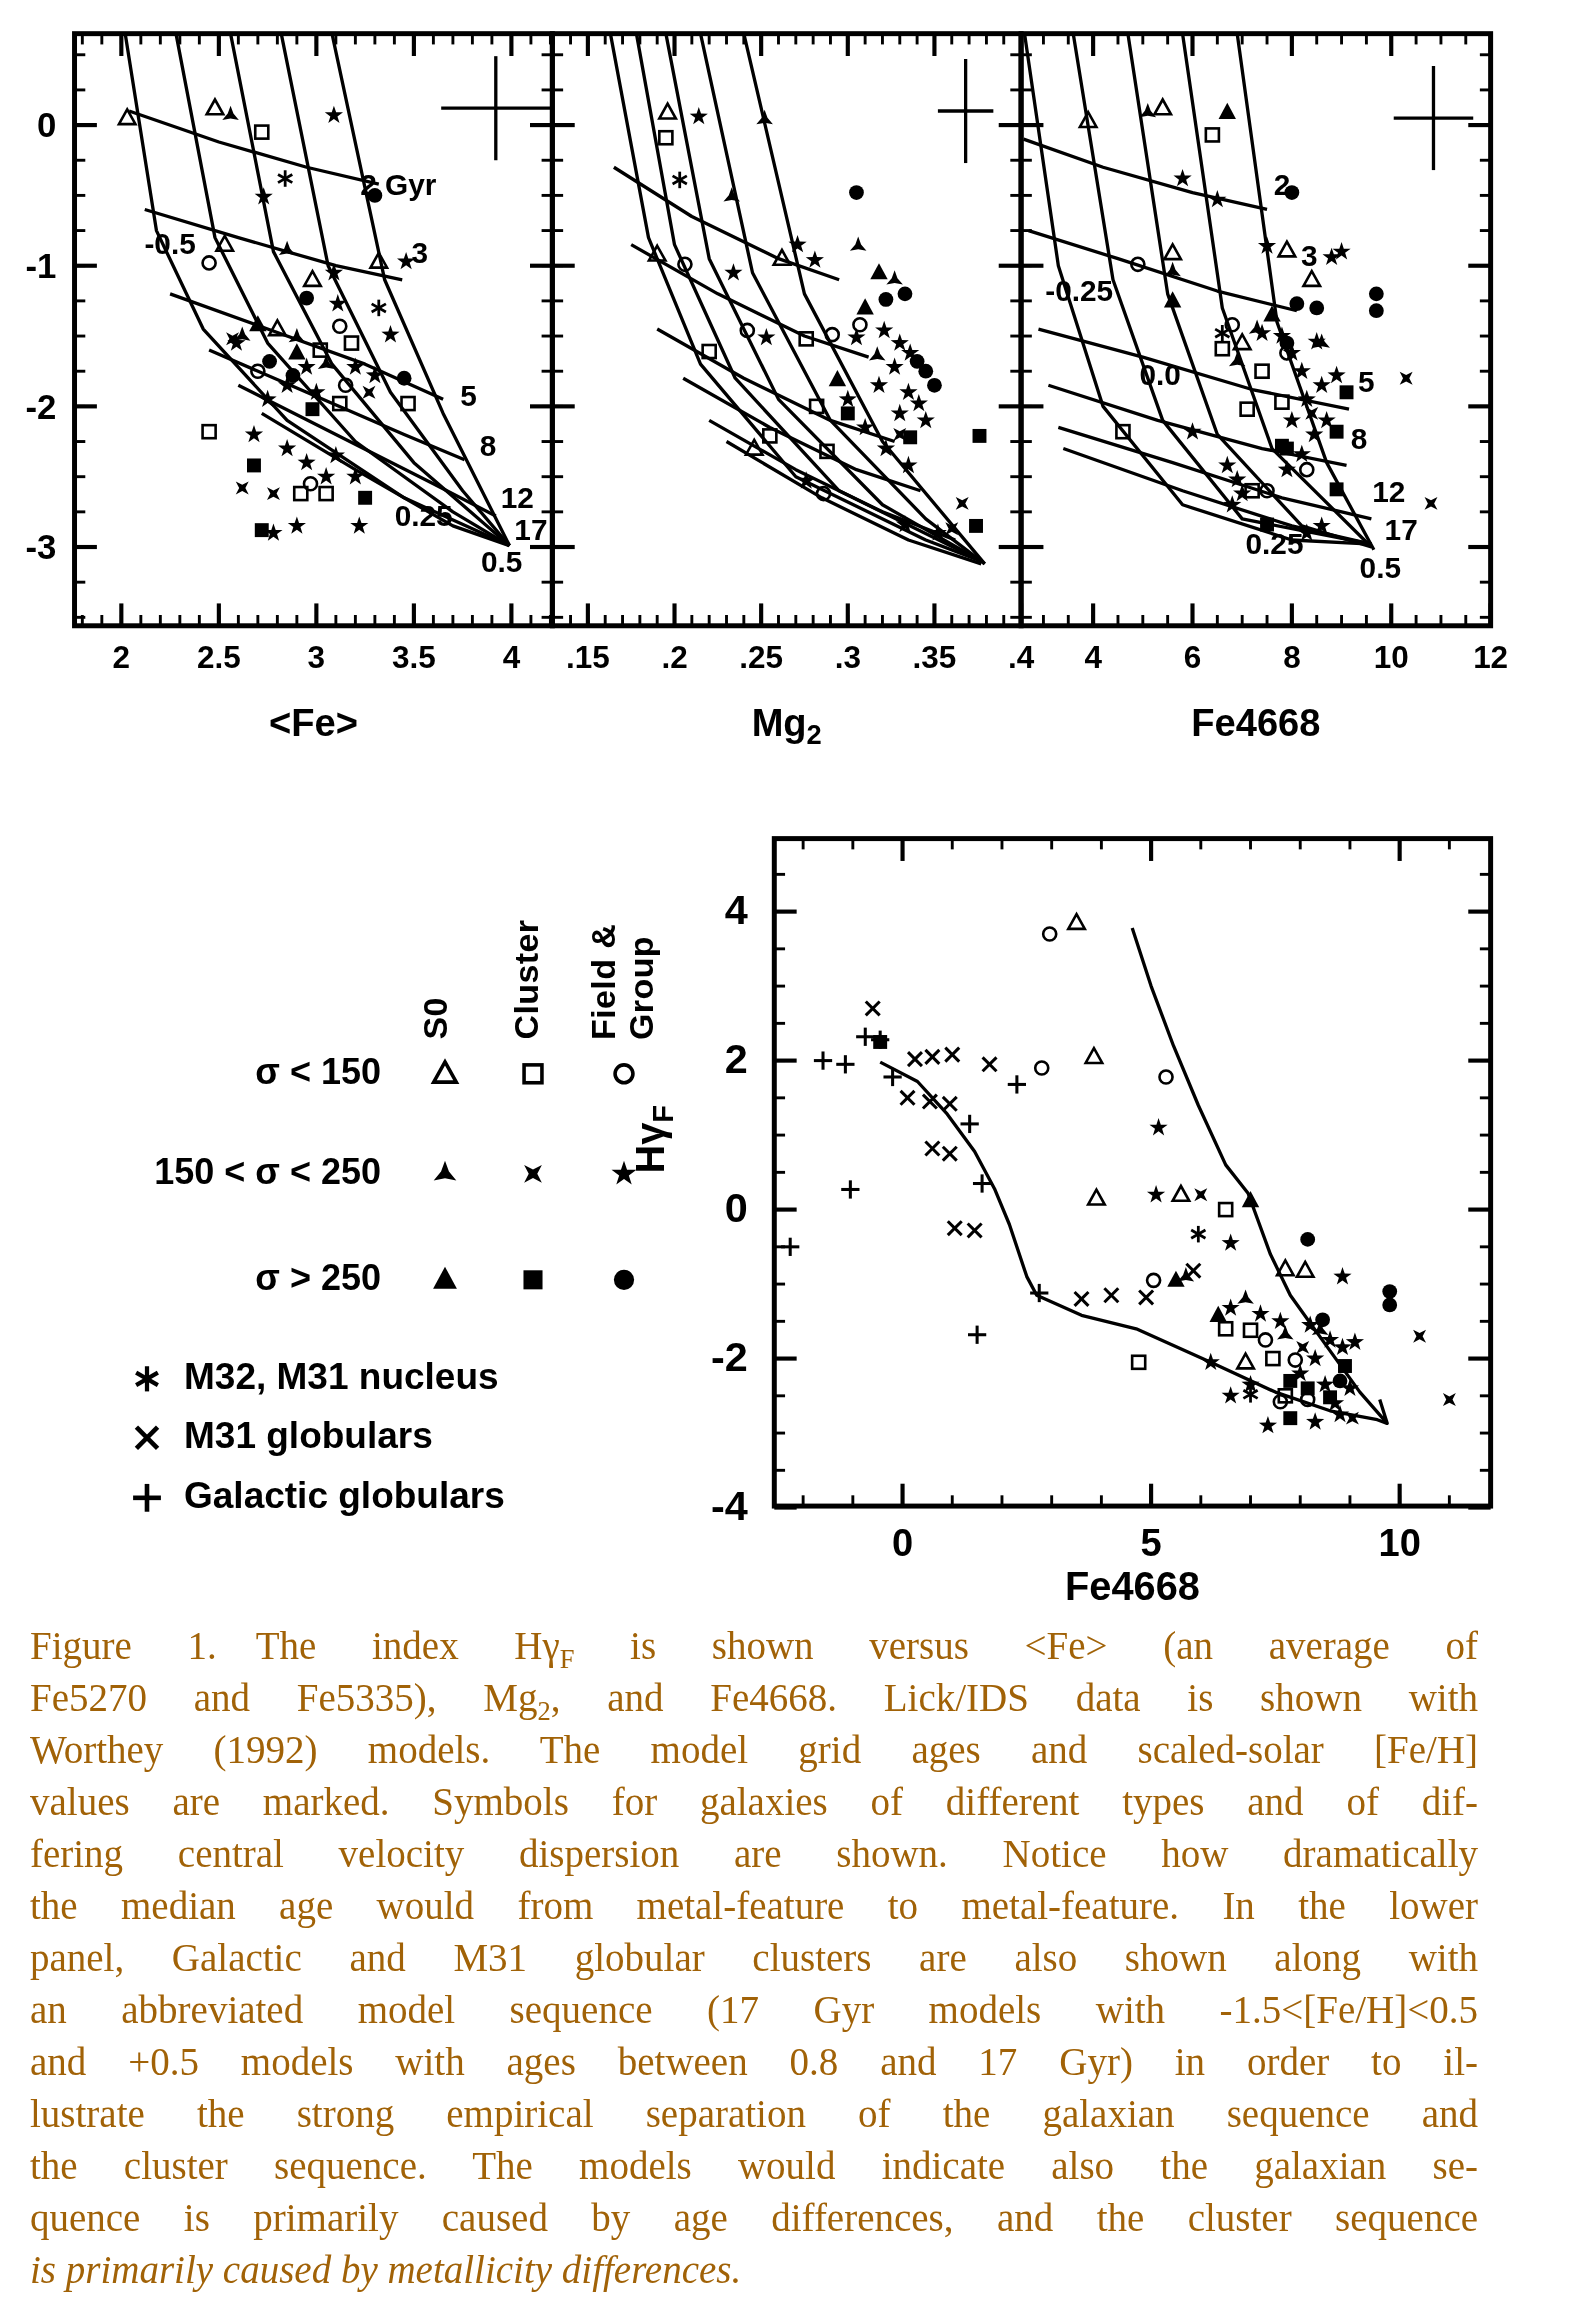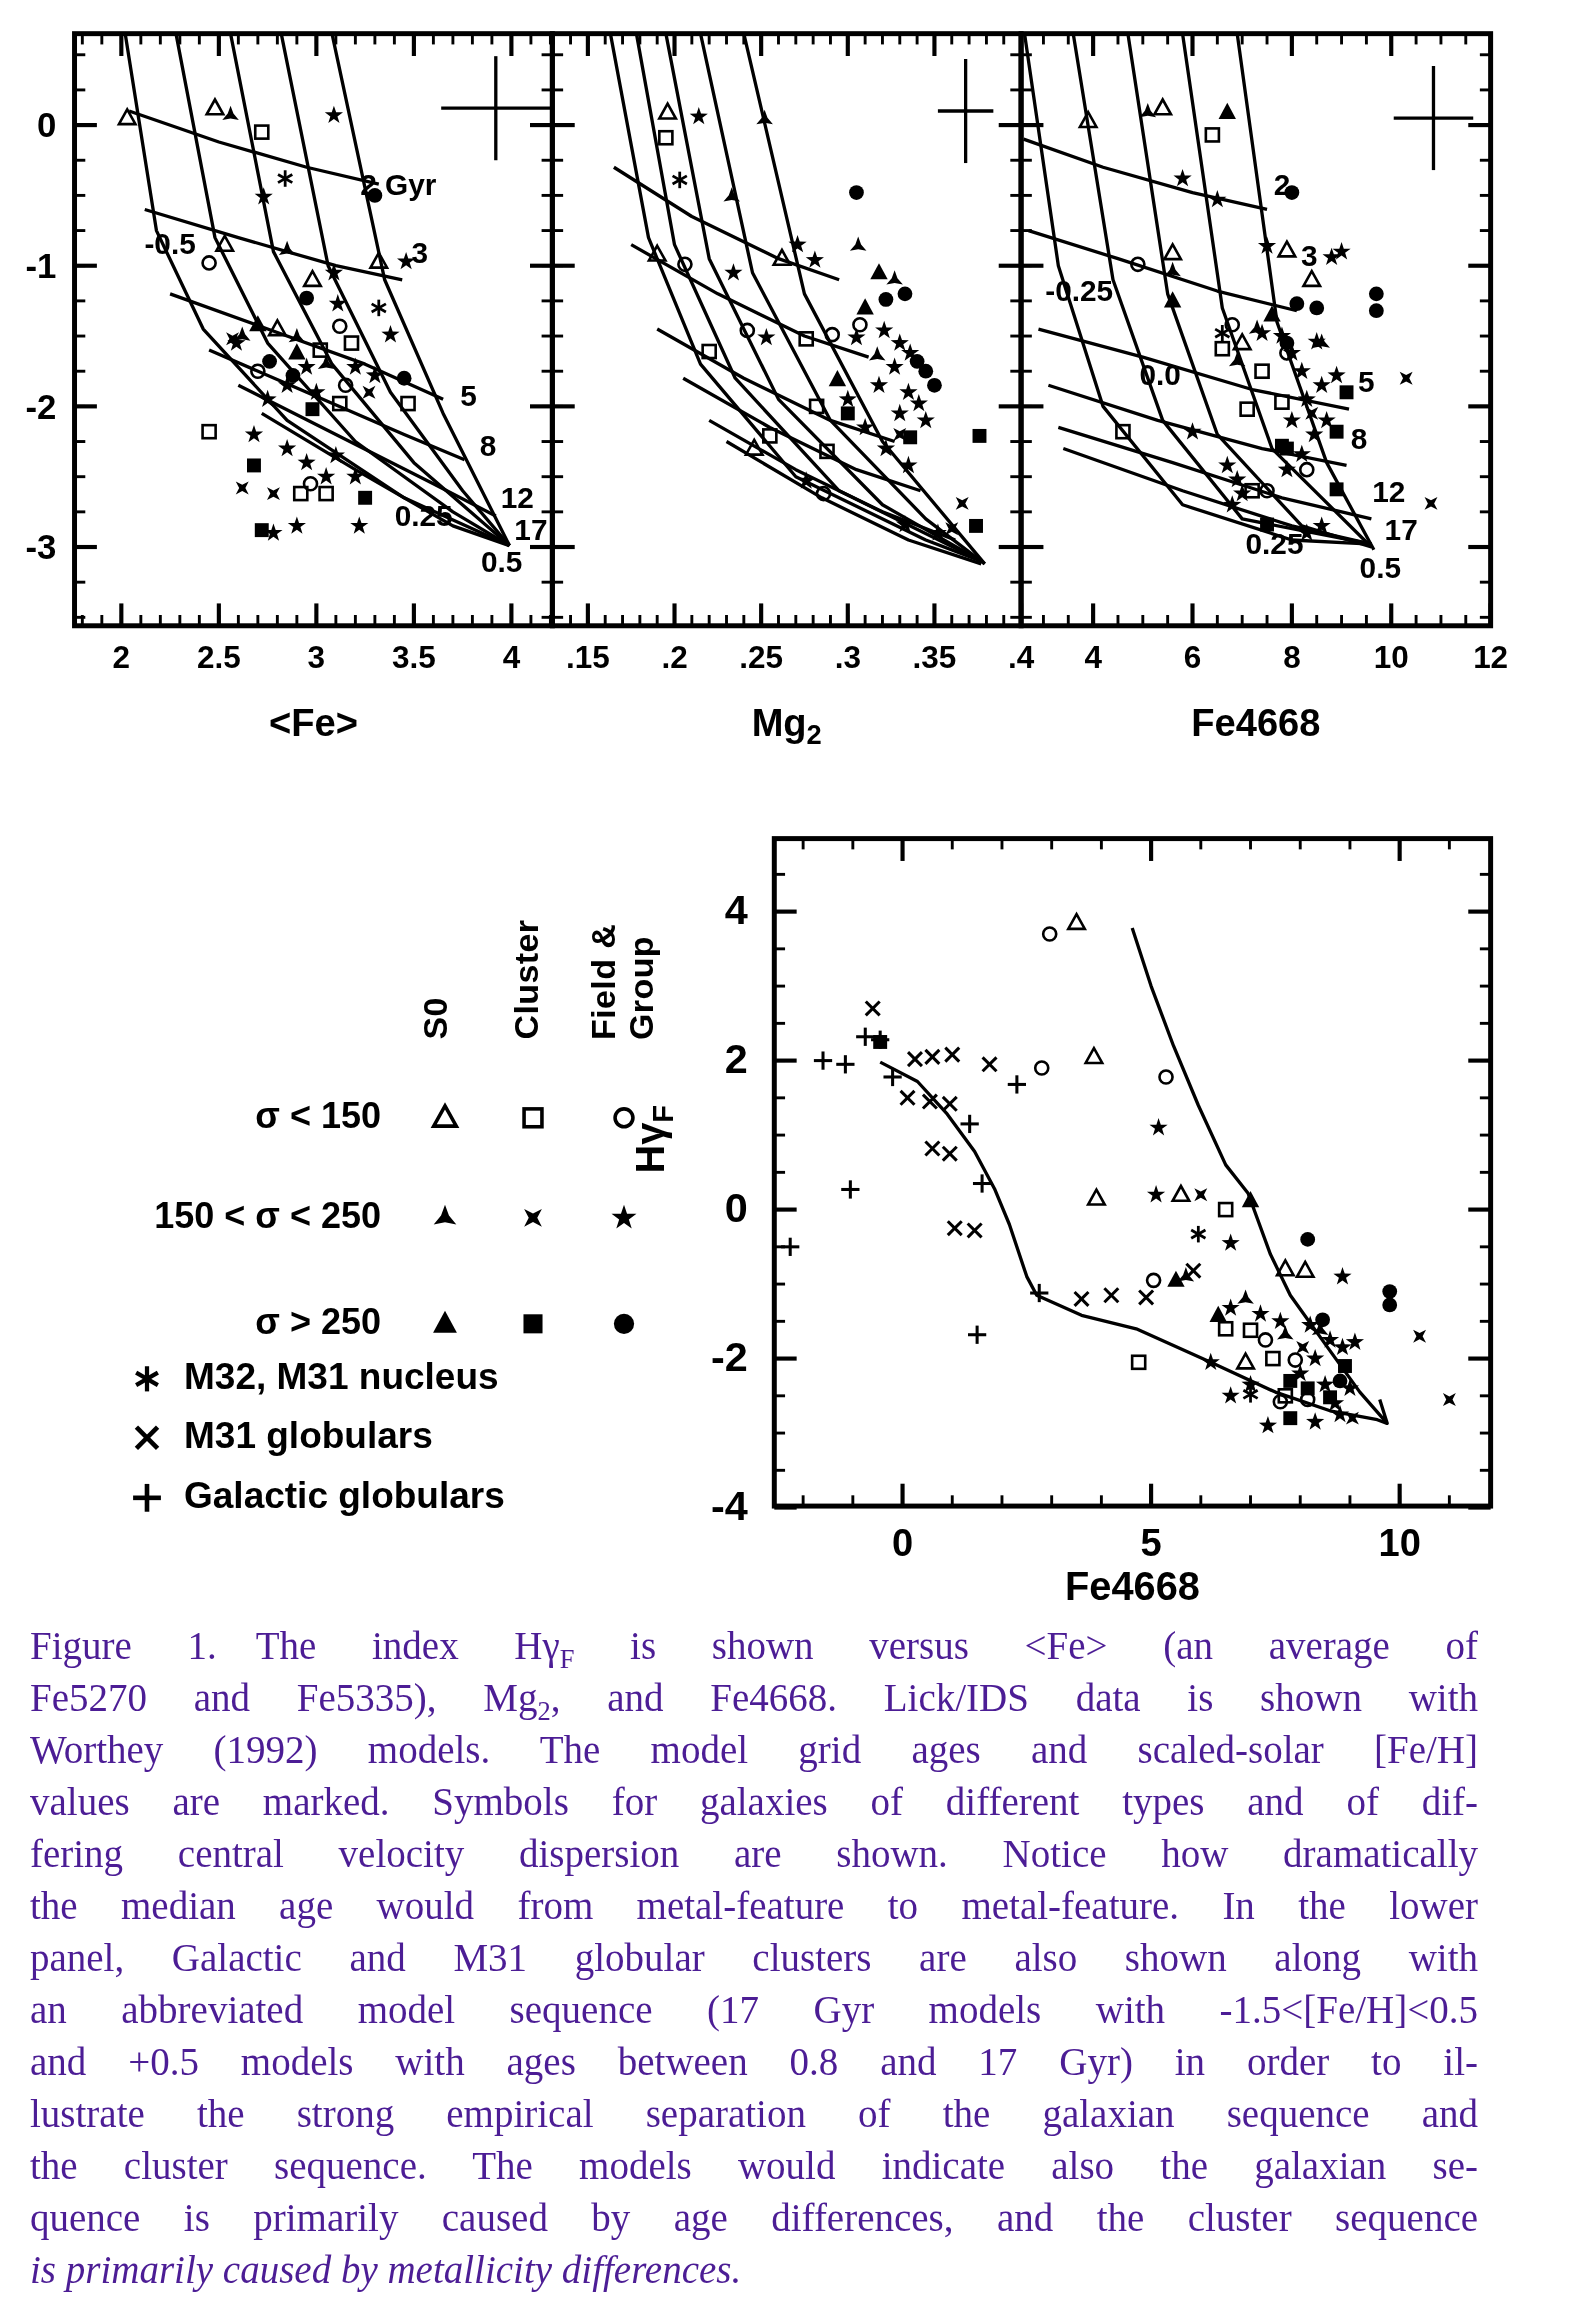--- a/index.html
+++ b/index.html
@@ -5,31 +5,31 @@
   html,body{margin:0;padding:0;background:#e8e8e8;}
   .page{position:relative;width:1590px;height:2319px;background:#ffffff;overflow:hidden;
         font-family:"Liberation Sans","DejaVu Sans",sans-serif;color:#000;}
   #chart-svg{position:absolute;left:0;top:0;}
   
   .legend{position:absolute;left:0;top:0;width:100%;height:100%;pointer-events:none;}
   .lg-h{position:absolute;width:174px;height:43px;line-height:38px;
         transform:rotate(-90deg);transform-origin:50% 50%;
         font-weight:700;font-size:34px;white-space:pre-line;text-align:left;letter-spacing:0.4px;}
   .lg-h2{height:80px;line-height:38px;}
-  .lg-row{position:absolute;left:33px;width:646px;height:46px;margin-top:44px;}
+  .lg-row{position:absolute;left:33px;width:646px;height:46px;}
   .lg-rowlabel{position:absolute;left:0;top:0;width:348px;text-align:right;
                font-weight:700;font-size:36px;line-height:43px;}
   .lg-slot{position:absolute;top:0;width:46px;height:46px;}
   .lg-extra{position:absolute;left:116px;width:746px;height:50px;}
   .lg-exsym{position:absolute;left:6.6px;top:0;width:48px;height:48px;}
   .lg-exlabel{position:absolute;left:68px;top:0;font-weight:700;font-size:37px;line-height:46px;}
   
   .caption{position:absolute;left:30px;top:1620px;width:1448px;
            font-family:"Liberation Serif","DejaVu Serif",serif;
-           font-size:39px;line-height:52px;color:#4c1d95;}
+           font-size:39px;line-height:52px;color:#a16207;}
   .caption .cl{text-align:justify;text-align-last:justify;}
   .caption .cl:last-child{text-align:justify;text-align-last:left;font-style:italic;}
   .caption sub{font-size:68%;line-height:0;}
 </style>
 </head>
 <body>
 
 <div class="page">
 
   <svg id="chart-svg" width="1590" height="2319" viewBox="0 0 1920 2799">

